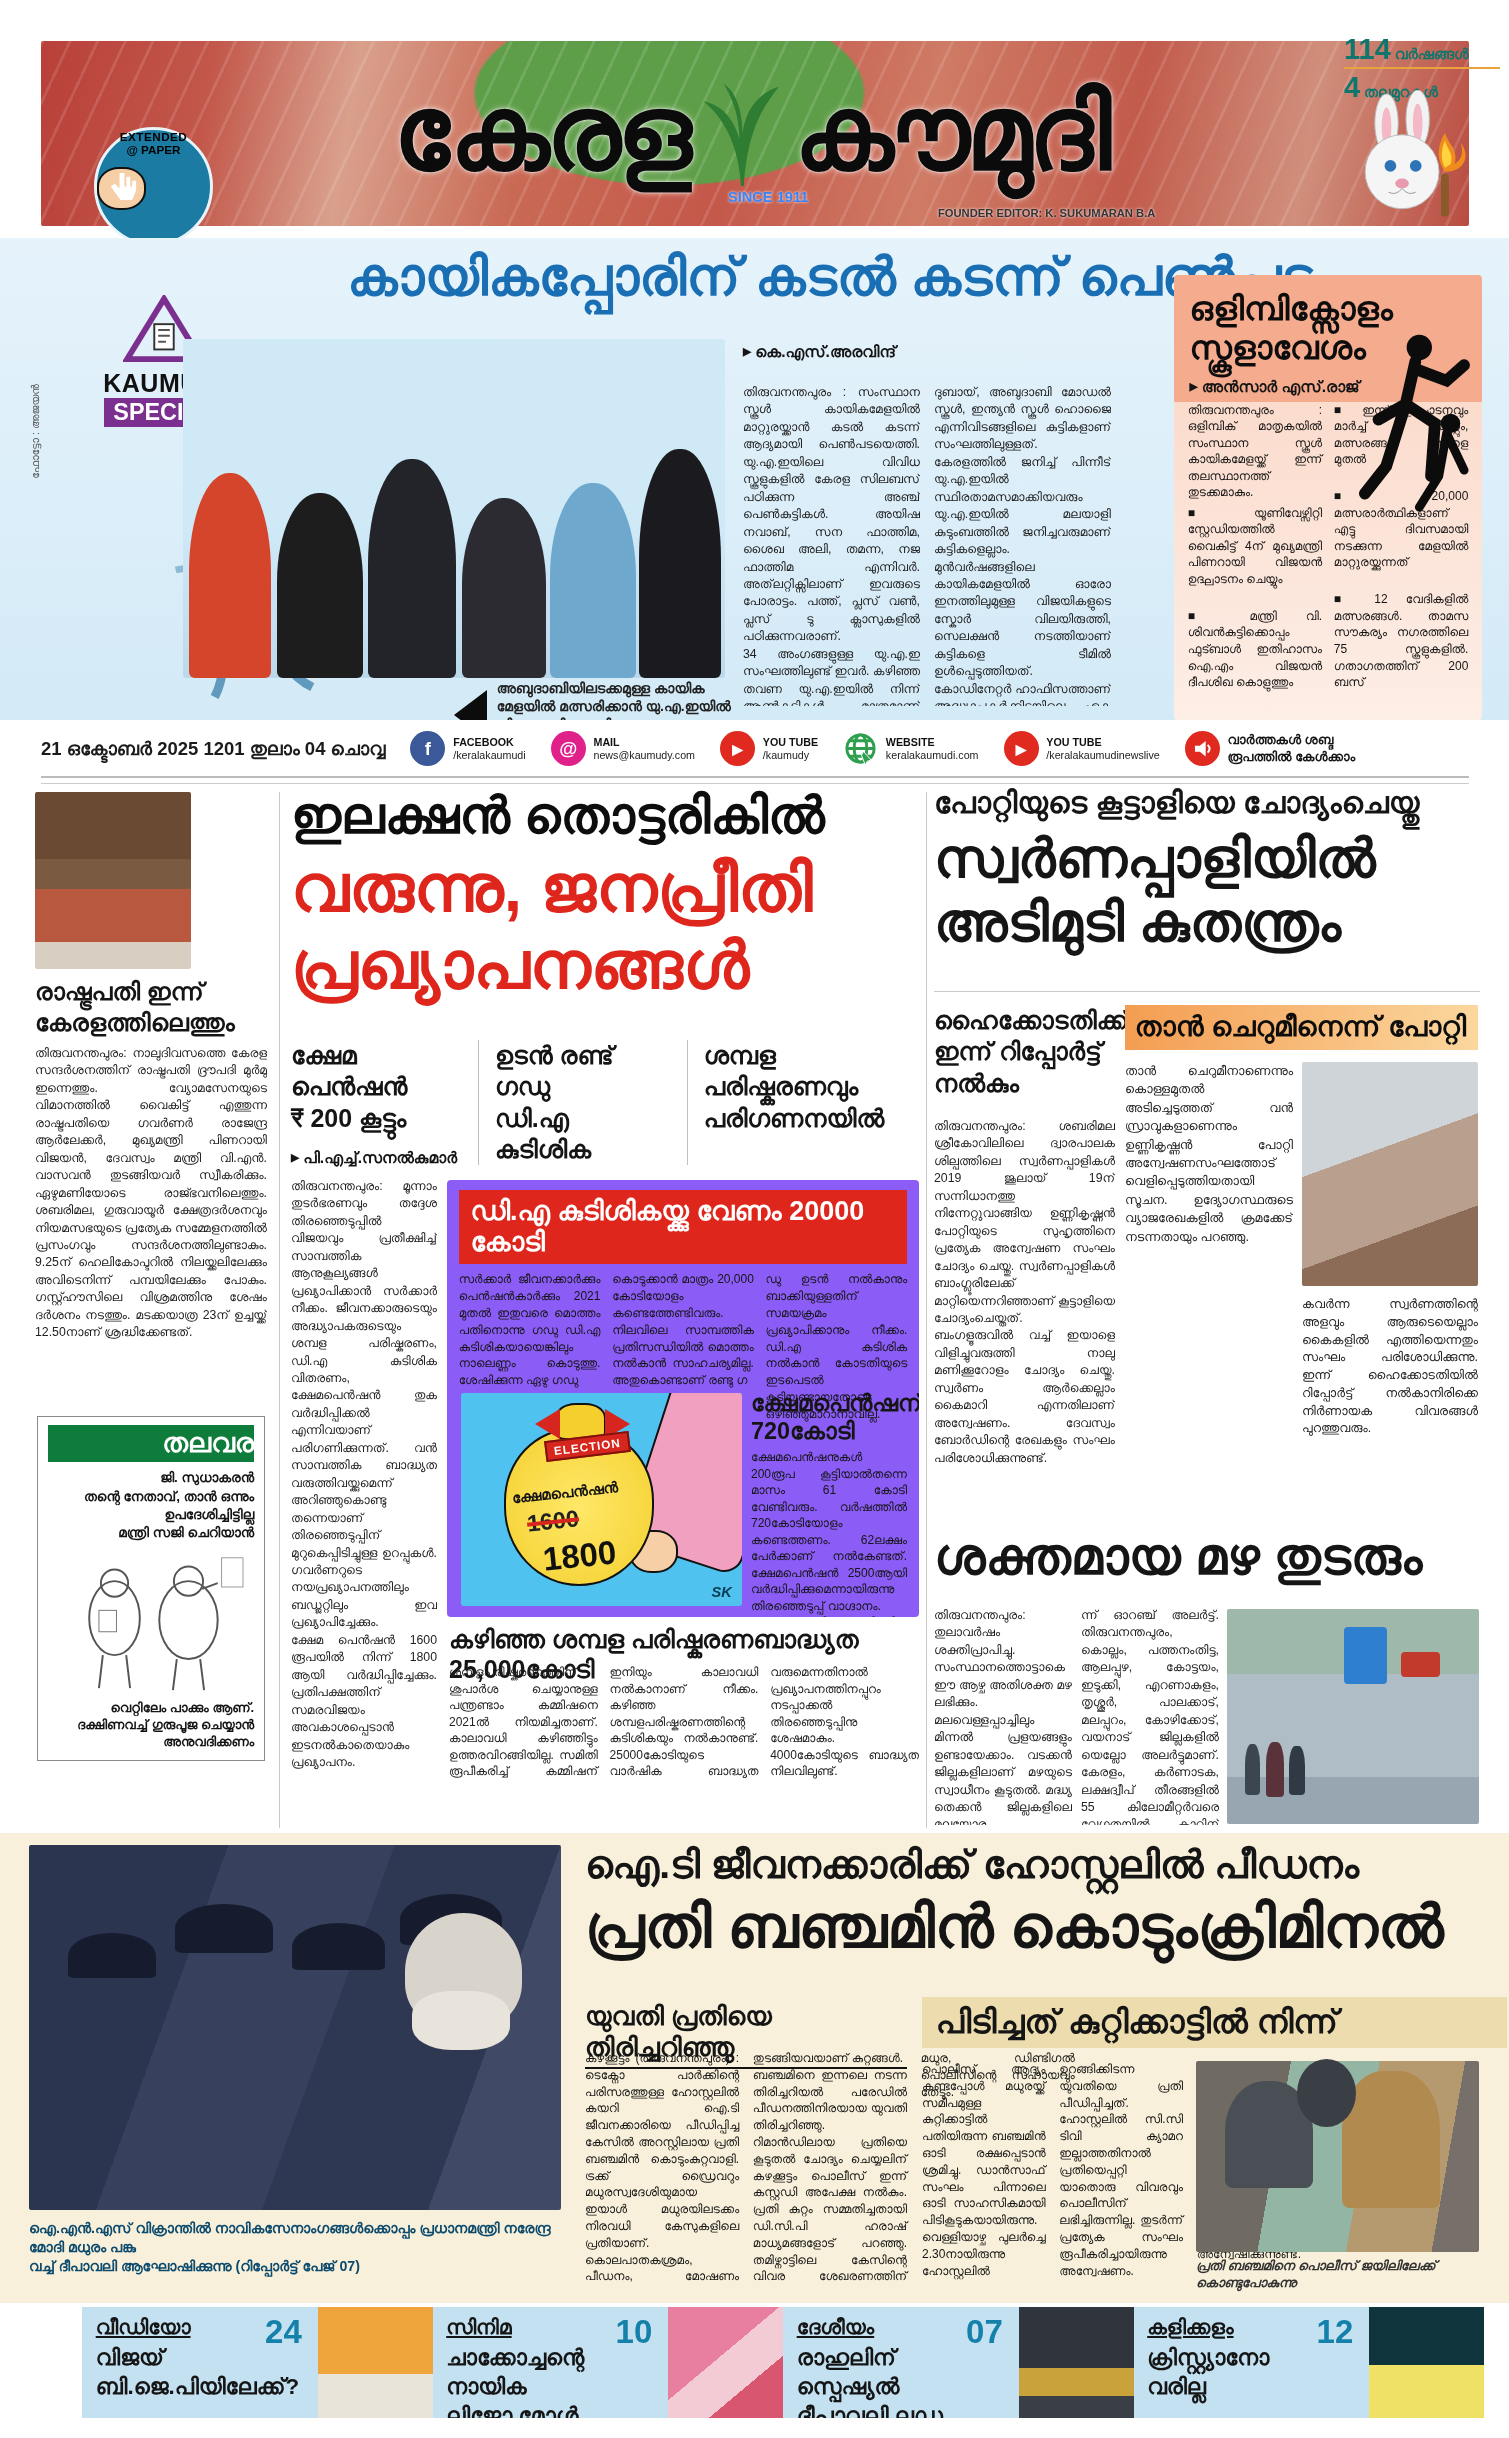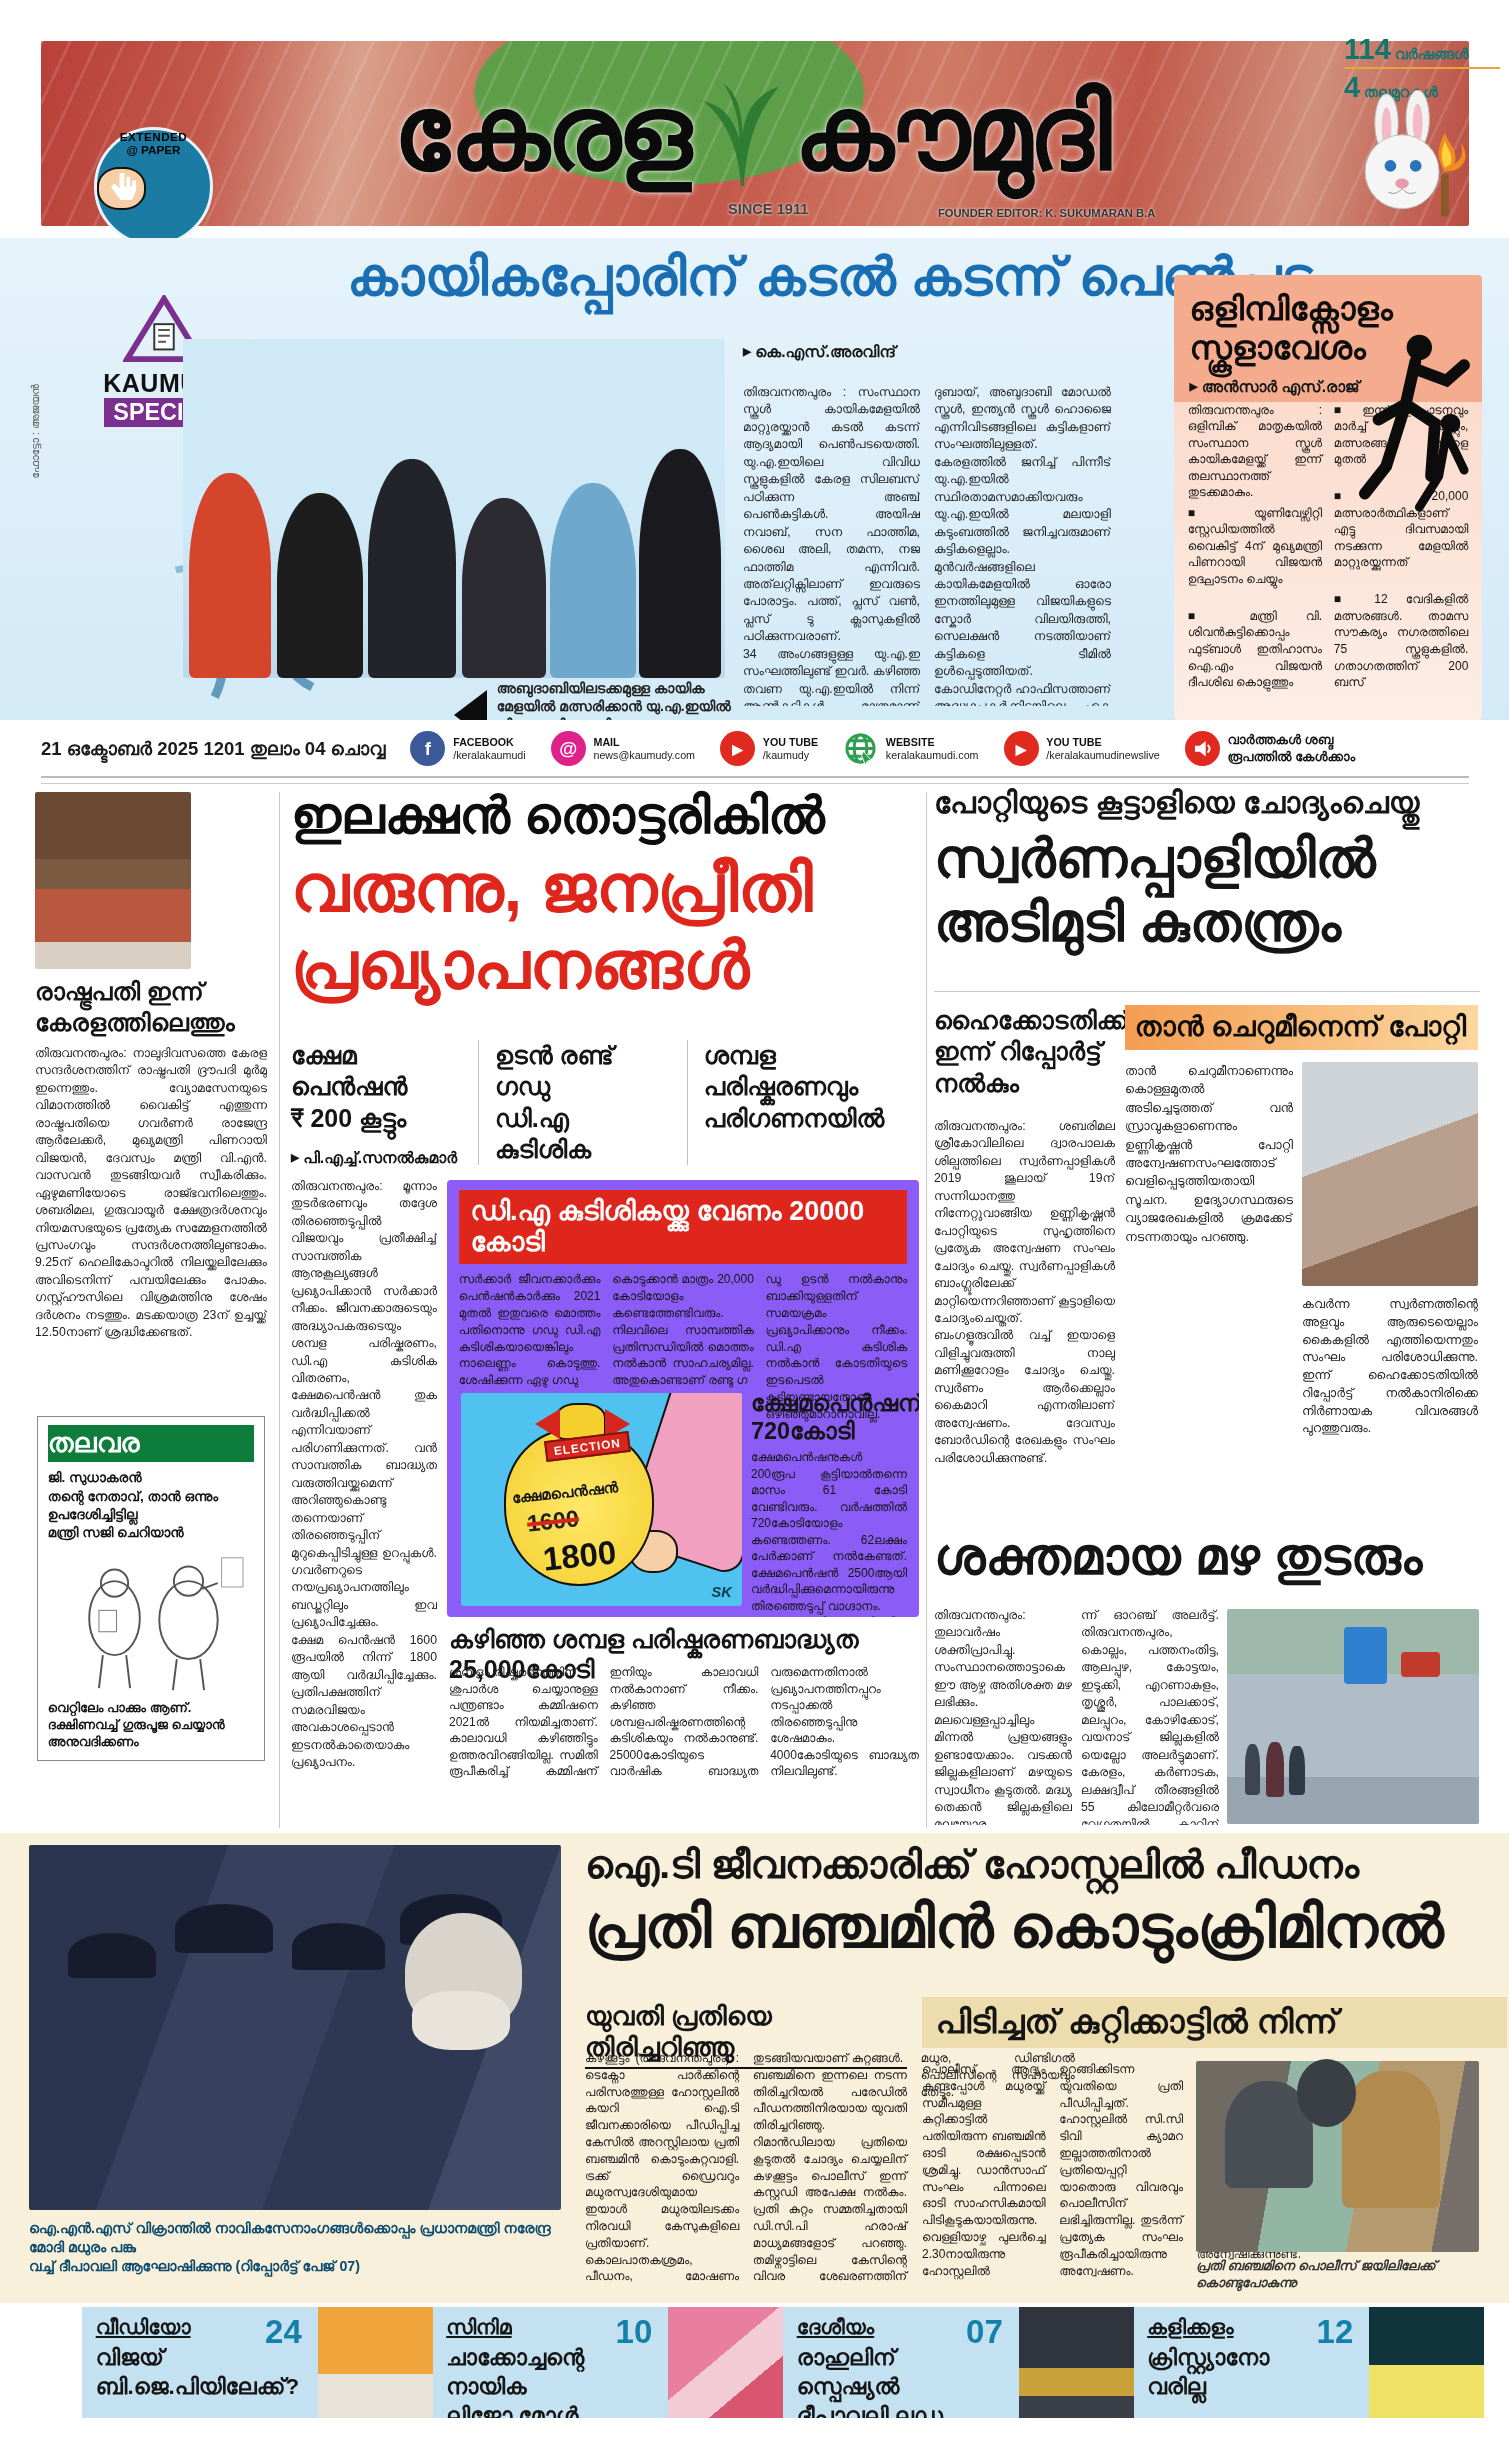--- a/index.html
+++ b/index.html
@@ -19,21 +19,21 @@
       linear-gradient(100deg,#b9403a 0%,#c2574a 12%,#d9a08c 22%,#c96a55 34%,#c4584a 48%,#cf7b66 62%,#c25b4c 76%,#d08f7b 88%,#b94c41 100%);}
   .mast-photo::after{content:"";position:absolute;inset:0;
       background:repeating-linear-gradient(115deg,rgba(255,255,255,.12) 0 2.9px,transparent 2.9px 25px);}
   .epaper{left:94px;top:127px;width:113px;height:113px;border-radius:50%;background:#1b7ba3;border:3.9px solid #e8f4fa;
       color:#000000;text-align:center;font-weight:bold;}
   .epaper .hand{margin-top:13.7px;}
   .epaper .t1{font-size:11.7px;letter-spacing:0.5px;}
   .epaper .t2{font-size:11.7px;}
   .logo-row{left:185px;top:54px;width:1131px;height:156px;display:flex;align-items:center;justify-content:center;gap:5.9px;}
   .logo-txt{font-size:105px;font-weight:900;color:#0b0b0b;letter-spacing:-3.9px;text-shadow:0 0 2px #fff,0 0 5.9px rgba(255,255,255,.7);line-height:1;}
-  .since{left:728px;top:201px;font-size:14.6px;font-weight:bold;color:#404040;text-shadow:0 0 2.9px #fff;}
+  .since{left:728px;top:189px;font-size:14.6px;font-weight:bold;color:#3b82f6;text-shadow:0 0 2.9px #fff;}
   .founder{left:938px;top:207px;font-size:11.2px;font-weight:bold;color:#333;text-shadow:0 0 2.9px #fff;}
   .years-box{left:1344px;top:33px;width:156px;text-align:left;color:#0f766e;}
   .years-box .big{font-size:29px;font-weight:900;display:inline;}
   .years-box .sm{font-size:14.6px;font-weight:bold;display:inline;margin-left:3.9px;}
   .yline{border-bottom:2px solid #e8a33d;margin:1px 0 2px;}
 
   
   .special{left:0;top:238px;width:1510px;height:482px;background:linear-gradient(#e6f3fb,#d3eaf7);overflow:hidden;}
   .ks-badge{left:86px;top:57px;width:156px;text-align:center;}
   .ks1{font-size:25px;font-weight:900;color:#111;letter-spacing:0.5px;}
@@ -66,21 +66,21 @@
   .audio-lbl{font-size:13px;font-weight:bold;line-height:1.25;}
   .dbl-rule{left:41px;top:776px;width:1428px;height:4.9px;border-top:2px solid #bbb;border-bottom:1px solid #ccc;}
 
   
   .colrule1{left:279px;top:792px;height:1036px;}
   .colrule2{left:926px;top:792px;height:1036px;}
   .pres-photo{left:35px;top:792px;width:156px;height:177px;border-radius:2px;
      background:linear-gradient(#6b4a33 0 38%,#7a5a40 38% 55%,#b8583f 55% 85%,#d8cfc2 85%);}
   .pres-head{left:35px;top:977px;font-size:24.4px;font-weight:900;line-height:1.25;}
   .pres-body{left:35px;top:1045px;width:232px;height:357px;}
-  .thalavara{left:37px;top:1416px;width:226px;height:343px;border:1px solid #8a8a8a;background:#fff;text-align:left;}
+  .thalavara{left:37px;top:1416px;width:226px;height:343px;border:1px solid #8a8a8a;background:#fff;text-align:right;}
   .tv-head{margin:7.8px 9.8px 5.9px;background:#0e7c3a;color:#fff;font-size:27px;font-weight:900;padding:2.9px 0;}
   .tv-quote{font-size:13.5px;font-weight:bold;line-height:1.35;padding:2px 9.8px;white-space:pre-line;}
   .tv-cartoon{margin:5.9px auto 3.9px;width:191px;height:146px;}
   .tv-cap{font-size:13px;font-weight:bold;line-height:1.3;padding:0 9.8px;white-space:pre-line;}
 
   .lead-black{left:291px;top:786px;width:632px;font-size:51px;font-weight:900;color:#0d0d0d;white-space:nowrap;}
   .lead-red{left:291px;top:850px;width:632px;font-size:66px;font-weight:900;color:#df261c;line-height:1.17;white-space:nowrap;}
   .subheads{left:291px;top:1040px;width:628px;display:flex;}
   .subheads .cell{font-size:25px;font-weight:900;line-height:1.25;padding:0 15.6px;white-space:pre-line;}
   .subheads .cell:first-child{padding-left:0;}

